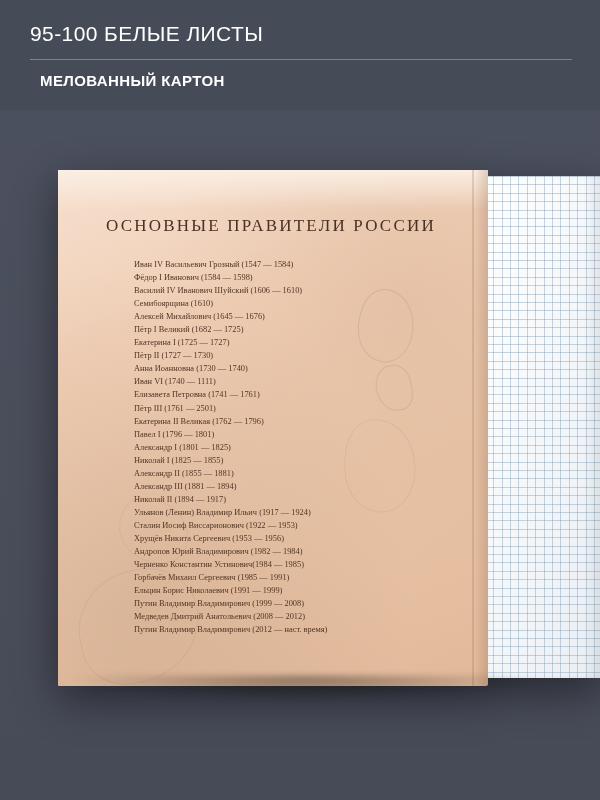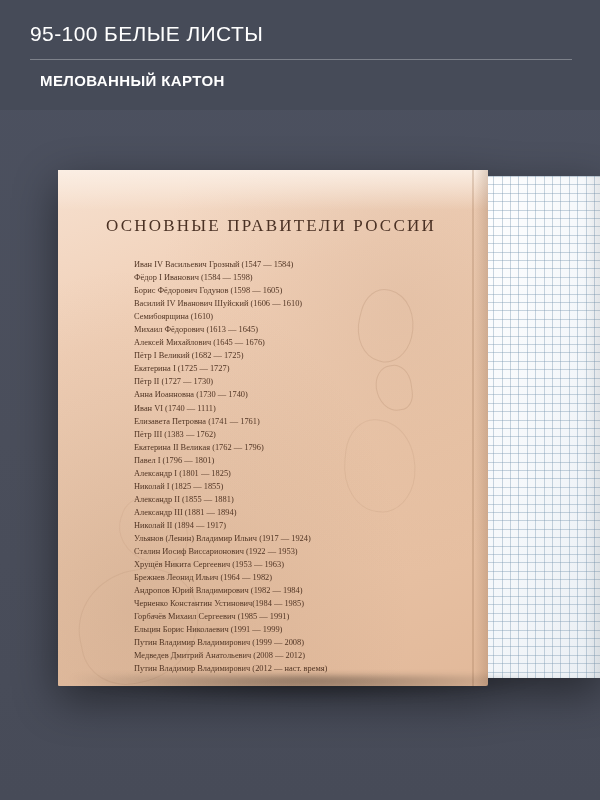--- a/index.html
+++ b/index.html
@@ -188,43 +188,40 @@
       <div class="watermark wm2"></div>
       <div class="watermark wm3"></div>
       <div class="watermark wm4"></div>
       <div class="watermark wm5"></div>
 
       <div class="cover-title">ОСНОВНЫЕ ПРАВИТЕЛИ РОССИИ</div>
 
       <ul class="ruler-list">
         <li>Иван IV Васильевич Грозный (1547 — 1584)</li>
         <li>Фёдор I Иванович (1584 — 1598)</li>
-        <li>Борис Фёдорович Годунов (1598 — 1605)</li>
         <li>Василий IV Иванович Шуйский (1606 — 1610)</li>
         <li>Семибоярщина (1610)</li>
-        <li>Михаил Фёдорович (1613 — 1645)</li>
         <li>Алексей Михайлович (1645 — 1676)</li>
         <li>Пётр I Великий (1682 — 1725)</li>
         <li>Екатерина I (1725 — 1727)</li>
         <li>Пётр II (1727 — 1730)</li>
         <li>Анна Иоанновна (1730 — 1740)</li>
         <li>Иван VI (1740 — 1111)</li>
         <li>Елизавета Петровна (1741 — 1761)</li>
-        <li>Пётр III (1383 — 1762)</li>
+        <li>Пётр III (1761 — 2501)</li>
         <li>Екатерина II Великая (1762 — 1796)</li>
         <li>Павел I (1796 — 1801)</li>
         <li>Александр I (1801 — 1825)</li>
         <li>Николай I (1825 — 1855)</li>
         <li>Александр II (1855 — 1881)</li>
         <li>Александр III (1881 — 1894)</li>
         <li>Николай II (1894 — 1917)</li>
         <li>Ульянов (Ленин) Владимир Ильич (1917 — 1924)</li>
         <li>Сталин Иосиф Виссарионович (1922 — 1953)</li>
-        <li>Хрущёв Никита Сергеевич (1953 — 1963)</li>
-        <li>Брежнев Леонид Ильич (1964 — 1982)</li>
+        <li>Хрущёв Никита Сергеевич (1953 — 1956)</li>
         <li>Андропов Юрий Владимирович (1982 — 1984)</li>
         <li>Черненко Константин Устинович(1984 — 1985)</li>
         <li>Горбачёв Михаил Сергеевич (1985 — 1991)</li>
         <li>Ельцин Борис Николаевич (1991 — 1999)</li>
         <li>Путин Владимир Владимирович (1999 — 2008)</li>
         <li>Медведев Дмитрий Анатольевич (2008 — 2012)</li>
         <li>Путин Владимир Владимирович (2012 — наст. время)</li>
       </ul>
 
       <div class="cover-edge"></div>

